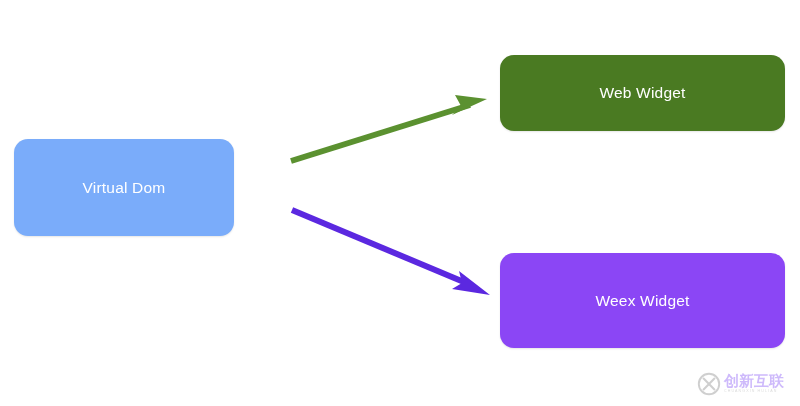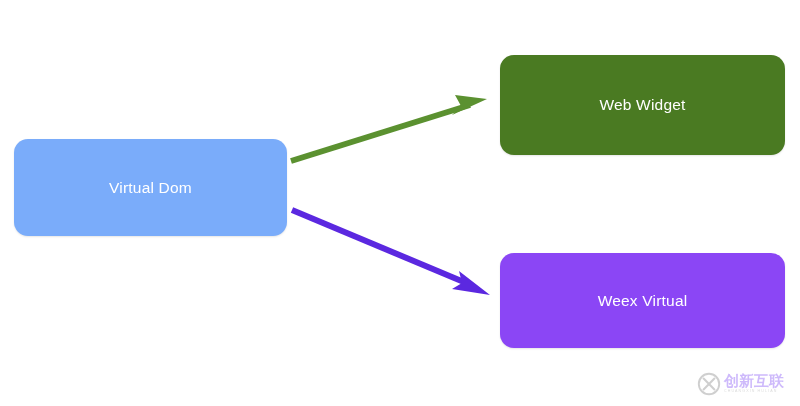--- a/index.html
+++ b/index.html
@@ -30,29 +30,29 @@
     color: #ffffff;
     font-size: 15.5px;
     font-family: "Liberation Sans", sans-serif;
     letter-spacing: 0.2px;
     line-height: 1;
     white-space: nowrap;
   }
   #node-virtual-dom {
     left: 14px;
     top: 139px;
-    width: 273px;
+    width: 220px;
     height: 97px;
     background: #7aacfa;
   }
   #node-web-widget {
     left: 500px;
     top: 55px;
     width: 285px;
-    height: 100px;
+    height: 76px;
     background: #4a7a22;
   }
   #node-weex-widget {
     left: 500px;
     top: 253px;
     width: 285px;
     height: 95px;
     background: #8b46f5;
   }
   #edge-layer {
@@ -119,21 +119,21 @@
 
   <div class="node" id="node-virtual-dom">
     <span class="node-label">Virtual Dom</span>
   </div>
 
   <div class="node" id="node-web-widget">
     <span class="node-label">Web Widget</span>
   </div>
 
   <div class="node" id="node-weex-widget">
-    <span class="node-label">Weex Virtual</span>
+    <span class="node-label">Weex Widget</span>
   </div>
 
   <div id="watermark">
     <svg class="wm-mark" width="24" height="24" viewBox="0 0 24 24">
       <circle cx="12" cy="12" r="10.2" fill="none" stroke="#8e8e8e" stroke-width="1.9"></circle>
       <path d="M6.6 6.6 L17.4 17.4 M17.4 6.6 L6.6 17.4" stroke="#8e8e8e" stroke-width="2.1" stroke-linecap="round"></path>
     </svg>
     <span class="wm-text">
       <span class="wm-main">创新互联</span>
       <span class="wm-sub">CHUANGXIN HULIAN</span>

